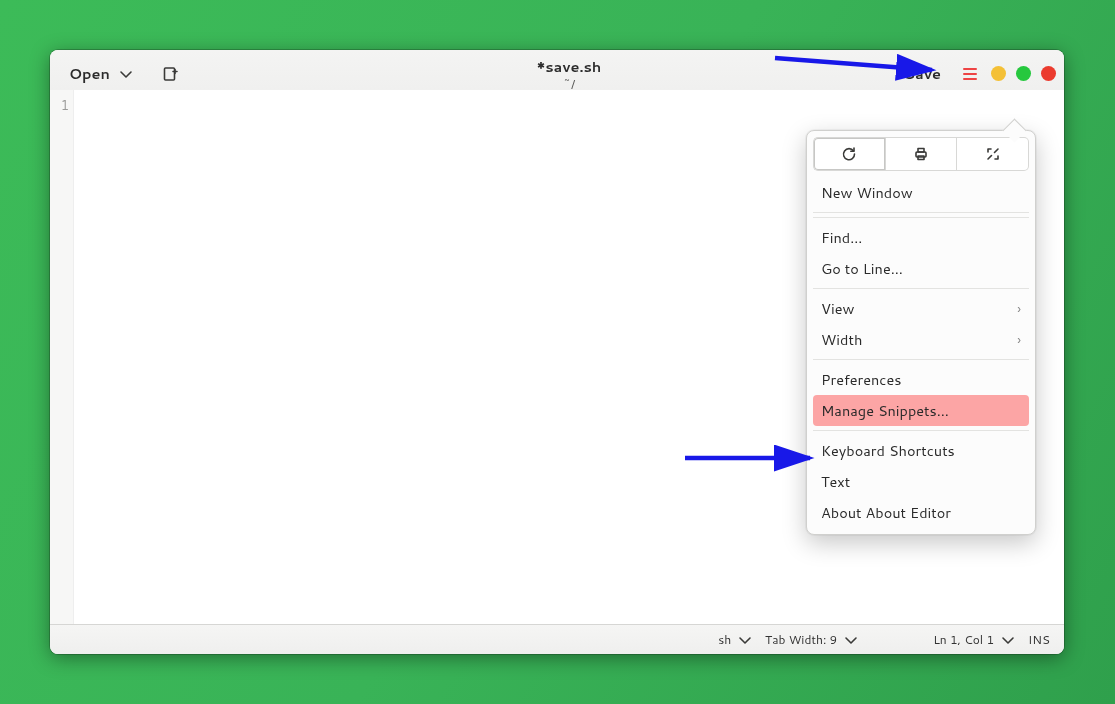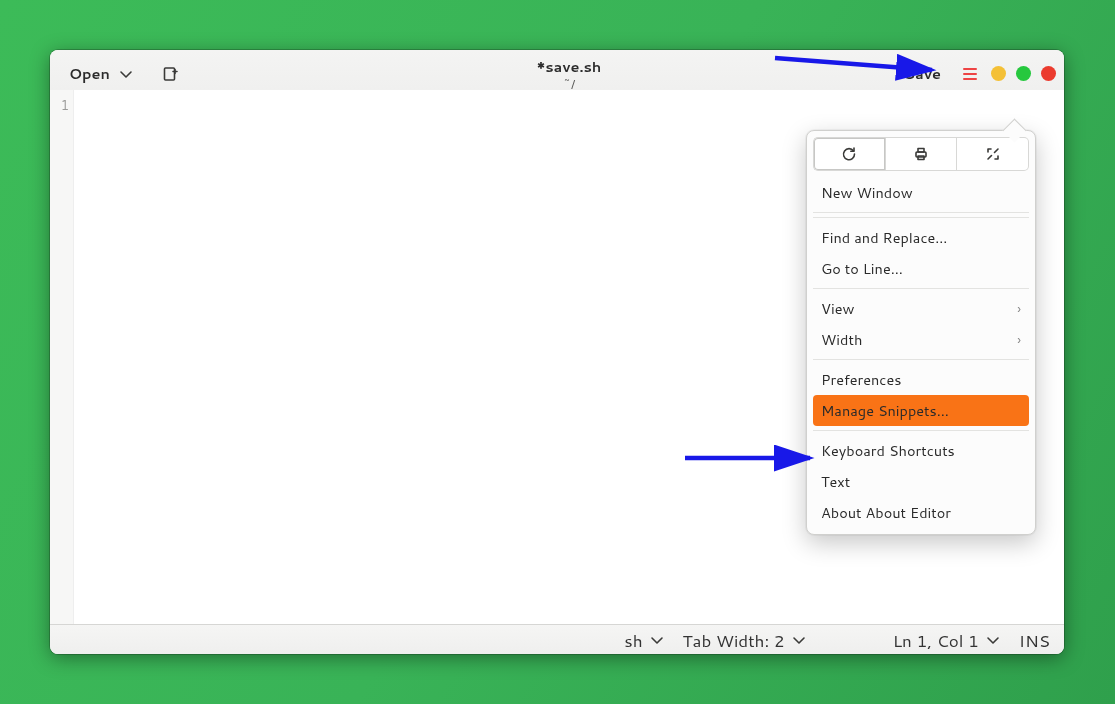--- a/index.html
+++ b/index.html
@@ -16,37 +16,37 @@
   .save-btn { font-weight:700; font-size:14.5px; color:#2b2b2b; padding:4px 8px; cursor:pointer; border-radius:4px; }
   .ham { width:22px; height:22px; display:flex; flex-direction:column; justify-content:center; gap:3px; align-items:center; cursor:pointer; }
   .ham div { width:14px; height:2px; background:#e44; border-radius:1px; }
   .traffic { width:15px; height:15px; border-radius:50%; cursor:pointer; }
   .t-yellow{background:#f4c036;} .t-green{background:#26c83e;} .t-red{background:#eb3b2e;}
 
   .editor { position:absolute; top:40px; left:0; right:0; bottom:30px; display:flex; background:#ffffff;}
   .gutter { width:24px; background:#f7f7f6; color:#9a9a98; font-family:Menlo,Consolas,monospace; font-size:13px; text-align:right; padding:6px 4px 0 0; border-right:1px solid #eee; }
   .textarea { flex:1; }
 
-  .statusbar { position:absolute; bottom:0; left:0; right:0; height:30px; background:linear-gradient(#f5f5f4,#efefee); border-top:1px solid #d6d6d4; display:flex; align-items:center; justify-content:flex-end; gap:18px; padding:0 14px; font-size:17px; color:#333;}
+  .statusbar { position:absolute; bottom:0; left:0; right:0; height:30px; background:linear-gradient(#f5f5f4,#efefee); border-top:1px solid #d6d6d4; display:flex; align-items:center; justify-content:flex-end; gap:12px; padding:0 14px; font-size:12px; color:#333;}
   .sb-item { display:flex; align-items:center; gap:6px; font-weight:500; cursor:pointer;}
   .sb-spacer { width:50px; }
 
   
   .popover { position:absolute; top:60px; right:28px; width:230px; background:#fcfcfc; border:1px solid #d0d0ce; border-radius:8px; box-shadow:0 8px 24px rgba(0,0,0,0.22), 0 0 0 1px rgba(0,0,0,0.04); padding:6px;margin-top:20px; }
   .popover::before { content:""; position:absolute; top:-9px; right:12px; width:16px; height:16px; background:#fcfcfc; border-left:1px solid #d0d0ce; border-top:1px solid #d0d0ce; transform:rotate(45deg);}
   .icon-row { display:flex; gap:0; margin-bottom:6px; }
   .icon-cell { flex:1; height:34px; border:1px solid #d8d8d6; display:flex; align-items:center; justify-content:center; cursor:pointer; background:#fff;}
   .icon-cell:first-child{ border-radius:5px 0 0 5px; border-right:none;}
   .icon-cell:nth-child(2){  }
   .icon-cell:last-child{ border-radius:0 5px 5px 0; border-left:none;}
   .icon-cell.sel { box-shadow:inset 0 0 0 1px #c7c7c5; }
   .menu-sep { height:1px; background:#e3e3e1; margin:4px 0; }
   .menu-item { padding:5px 8px; font-size:14.5px; color:#2b2b2b; border-radius:4px; display:flex; align-items:center; justify-content:space-between; cursor:pointer; font-weight:500;}
   .menu-item.disabled { color:#a7a7a5; cursor:default; }
-  .menu-item.hover { background:#f97316; }
+  .menu-item.hover { background:#fca5a5; }
   .chev { font-size:14px; color:#888;}
 
   
   .arrow-svg { position:absolute; pointer-events:none; }
 
   svg.icon { width:16px; height:16px; stroke:#3a3a38; stroke-width:1.6; fill:none; stroke-linecap:round; stroke-linejoin:round; }
   .chev-down { width:12px; height:12px; }
 </style>
 </head>
 <body>
@@ -95,21 +95,21 @@
   </div>
 
   <div class="statusbar">
     <div class="sb-item">
       <span>sh</span>
       <svg class="icon chev-down" viewBox="0 0 16 16">
           <path d="M3 6l5 5 5-5"></path>
         </svg>
     </div>
     <div class="sb-item">
-      <span>Tab Width: 2</span>
+      <span>Tab Width: 9</span>
       <svg class="icon chev-down" viewBox="0 0 16 16">
           <path d="M3 6l5 5 5-5"></path>
         </svg>
     </div>
     <div class="sb-spacer"></div>
     <div class="sb-item">
       <span>Ln 1, Col 1</span>
       <svg class="icon chev-down" viewBox="0 0 16 16">
           <path d="M3 6l5 5 5-5"></path>
         </svg>
@@ -140,21 +140,21 @@
           </svg>
       </div>
     </div>
 
     <div class="menu-item">
         <span>New Window</span>
       </div>
     <div class="menu-sep"></div>
     <div class="menu-sep"></div>
     <div class="menu-item">
-        <span>Find and Replace…</span>
+        <span>Find…</span>
       </div>
     <div class="menu-item">
         <span>Go to Line…</span>
       </div>
     <div class="menu-sep"></div>
     <div class="menu-item">
         <span>View</span>
         <span class="chev">›</span>
       </div>
     <div class="menu-item">

